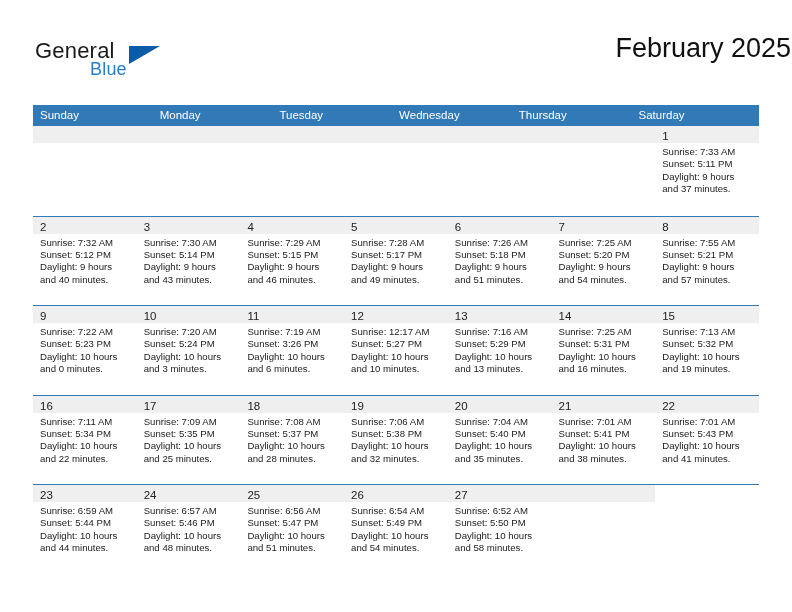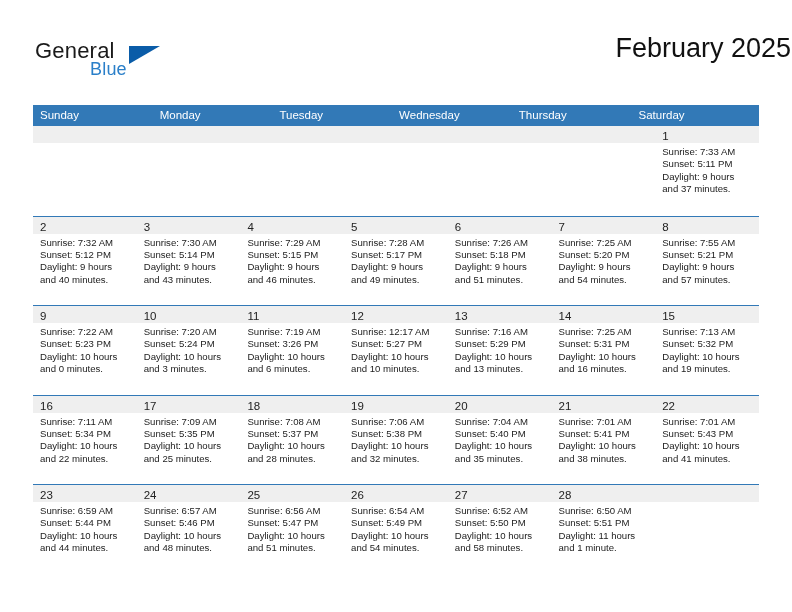--- a/index.html
+++ b/index.html
@@ -485,29 +485,20 @@
           </div>
           <div class="day-cell">
             <div class="day-num-strip"><span class="day-num">27</span></div>
             <div class="day-info">
               <div>Sunrise: 6:52 AM</div>
               <div>Sunset: 5:50 PM</div>
               <div>Daylight: 10 hours</div>
               <div>and 58 minutes.</div>
             </div>
           </div>
-          <div class="day-cell">
-            <div class="day-num-strip"><span class="day-num">28</span></div>
-            <div class="day-info">
-              <div>Sunrise: 6:50 AM</div>
-              <div>Sunset: 5:51 PM</div>
-              <div>Daylight: 11 hours</div>
-              <div>and 1 minute.</div>
-            </div>
-          </div>
           <div class="day-cell empty">
             <div class="day-num-strip"><span class="day-num"></span></div>
             <div class="day-info">
               <div></div>
               <div></div>
               <div></div>
               <div></div>
             </div>
           </div>
         </div>

